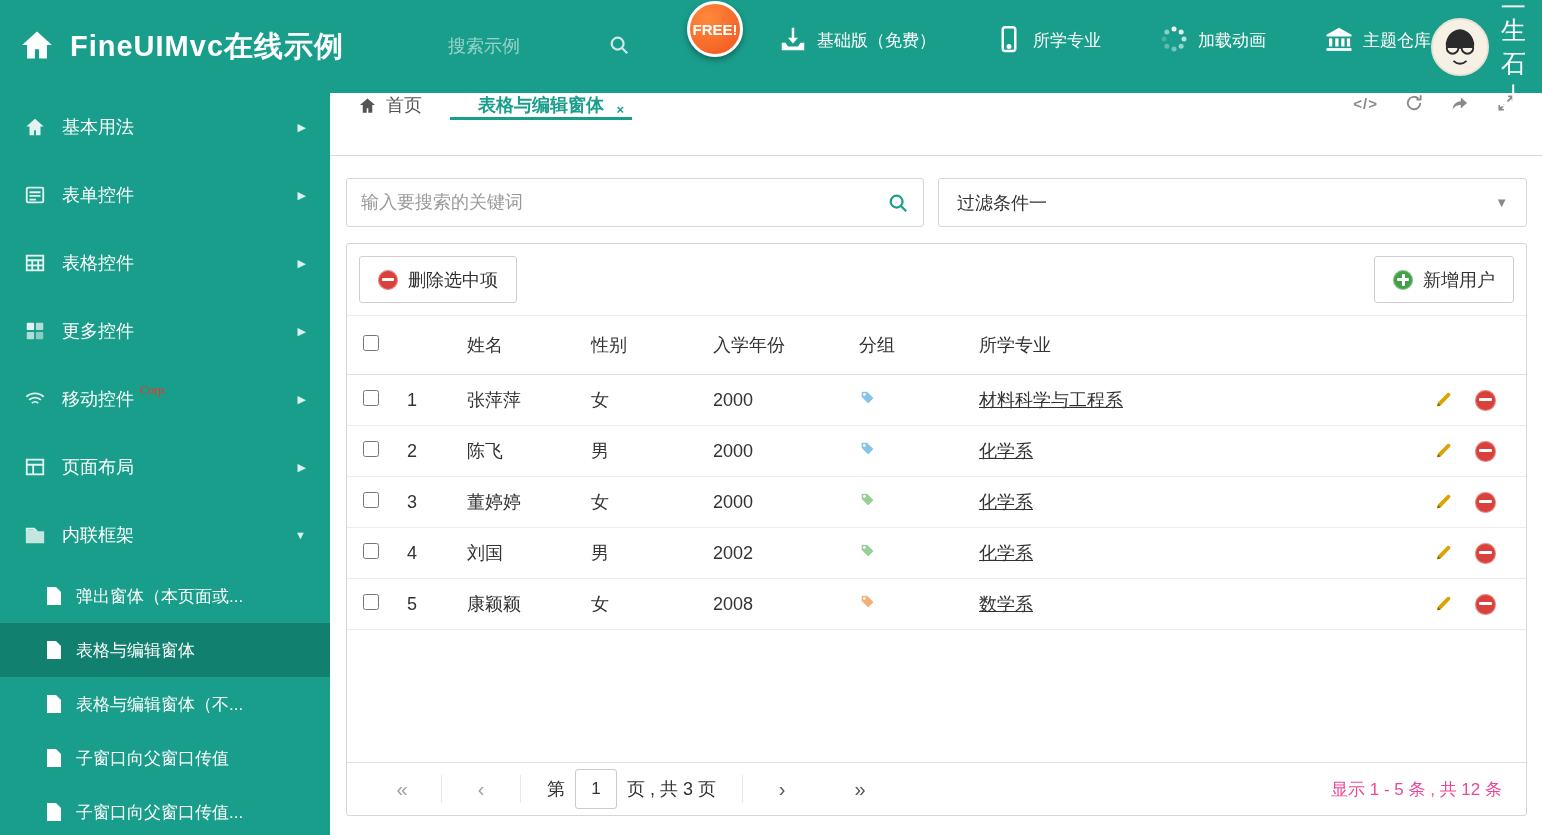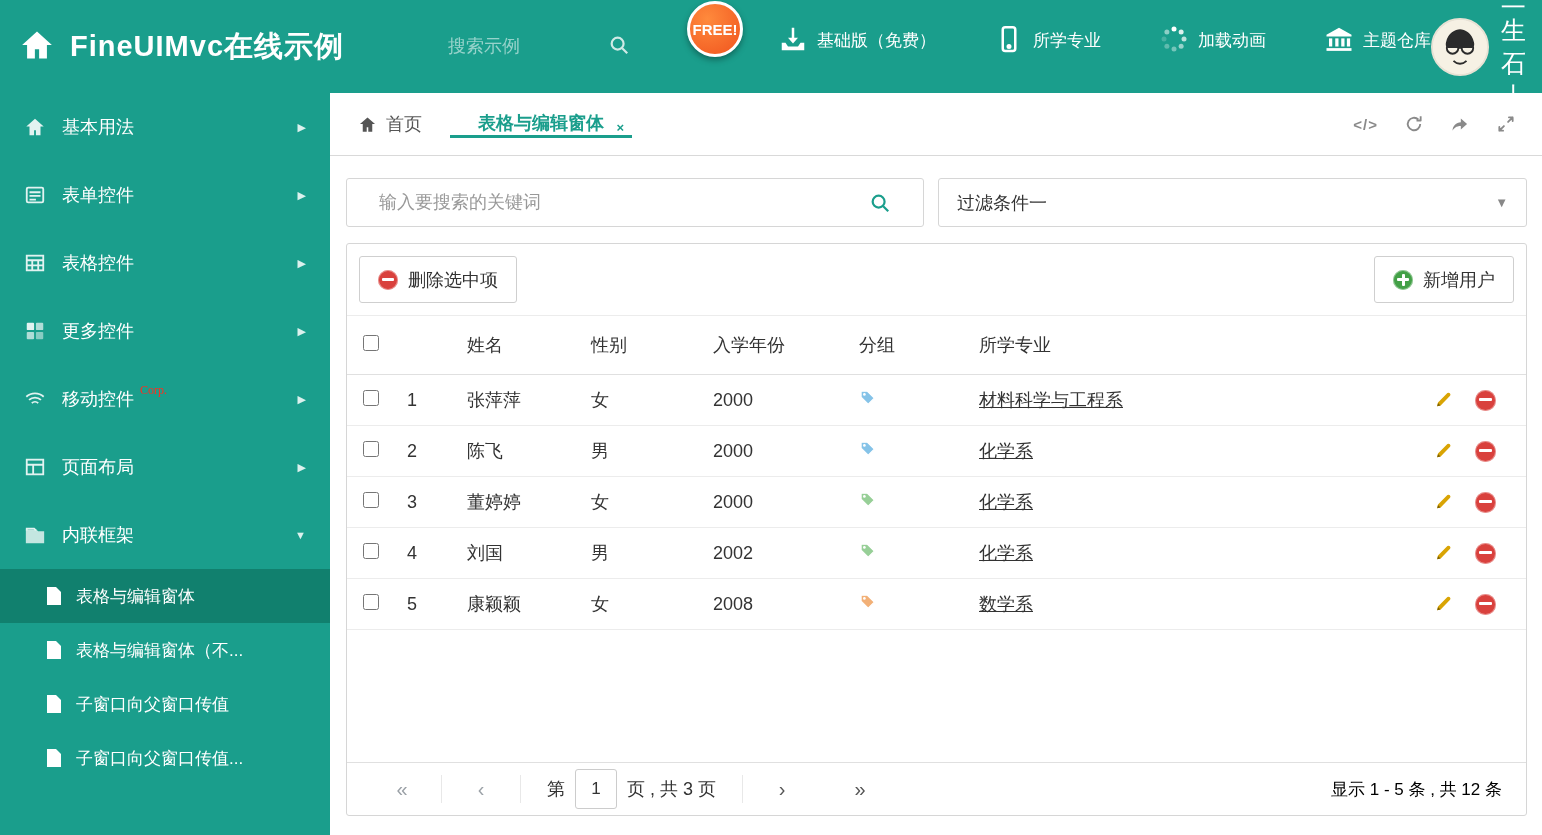--- a/index.html
+++ b/index.html
@@ -35,33 +35,33 @@
   .sb-item .sb-icon svg { width:22px; height:22px; }
   .sb-chevron { margin-left:auto; font-size:11px; color:rgba(255,255,255,.85); }
   .sb-badge { color:#FF2D1F; font-size:12px; margin-left:6px; align-self:flex-start; margin-top:18px;font-family:Liberation Serif, serif; }
   .sb-sub { height:54px; display:flex; align-items:center; padding-left:46px; font-size:17px; cursor:pointer; }
   .sb-sub .sb-file { width:16px; height:18px; margin-right:14px; flex:0 0 auto; }
   .sb-sub.active { background:#11806E; }
 
   .main { flex:1; display:flex; flex-direction:column; background:#fff; min-width:0; }
 
   
-  .tabbar { height:63px; border-bottom:1px solid #d9d9d9; display:flex; align-items:center; }
+  .tabbar { height:63px; border-bottom:1px solid #d9d9d9; display:flex; align-items:flex-start; }
   .tab { position:relative; display:flex; align-items:center; gap:9px; padding:0 28px; font-size:18px; color:#555; cursor:pointer; }
   .tab svg { width:19px; height:19px; }
   .tab.active { color:#1A9E8C; font-weight:bold; border-bottom:3px solid #1A9E8C; }
   .tab-close { position:absolute; top:9px; right:8px; font-size:13px; font-weight:bold; color:#1A9E8C; cursor:pointer; }
   .tab-tools { margin-left:auto; display:flex; align-items:center; gap:26px; padding-right:26px; color:#8a8a8a; }
   .tab-tools .ttool { cursor:pointer; display:flex; align-items:center; }
   .ttool-code { font-size:15px; font-weight:bold; letter-spacing:1px; }
   .tab-tools svg { width:20px; height:20px; }
 
   
   .filters { display:flex; gap:14px; padding:22px 15px 0 16px; }
-  .search-box { flex:0 0 578px; height:49px; border:1px solid #d6d6d6; border-radius:3px; display:flex; align-items:center; padding:0 32px; }
+  .search-box { flex:0 0 578px; height:49px; border:1px solid #d6d6d6; border-radius:3px; display:flex; align-items:center; padding:0 14px; }
   .search-box input { flex:1; border:none; outline:none; font-size:18px; color:#333; font-family:inherit; }
   .search-box input::placeholder { color:#999; }
   .search-box svg { width:22px; height:22px; }
   .filter-select { flex:1; height:49px; border:1px solid #d6d6d6; border-radius:3px; display:flex; align-items:center; padding:8px 18px; font-size:18px; color:#333; cursor:pointer;justify-content:center; }
   .filter-select .caret { margin-left:auto; color:#888; font-size:13px; }
 
   
   .panel { position:relative; margin:16px 15px 0 16px; border:1px solid #d6d6d6; border-radius:3px; height:573px; overflow:hidden; }
   .toolbar { display:flex; justify-content:space-between; align-items:center; padding:12px; border-bottom:1px solid #ececec; }
   .btn { display:flex; align-items:center; gap:10px; background:#fff; border:1px solid #cfcfcf; border-radius:3px; height:47px; padding:0 18px; font-size:18px; color:#333; cursor:pointer; font-family:inherit; }
@@ -88,21 +88,21 @@
   .row-del { width:21px; height:21px; cursor:pointer; }
 
   
   .pagination { position:absolute; left:0; right:0; bottom:0; height:53px; border-top:1px solid #e0e0e0; display:flex; align-items:center; padding:0 16px; font-size:18px; color:#333; }
   .pg { width:78px; text-align:center; font-size:20px; cursor:pointer; }
   .pg.dim { color:#9aa0a6; }
   .pg.on { color:#555; }
   .pg-sep { width:1px; height:28px; background:#e8e8e8; }
   .pg-group { display:flex; align-items:center; gap:10px; padding:0 26px; }
   .pg-input { width:42px; height:40px; border:1px solid #ccc; border-radius:3px; text-align:center; font-size:17px; color:#333; font-family:inherit; }
-  .pg-summary { margin-left:auto; font-size:17px; color:#000000; padding-right:8px; }
+  .pg-summary { margin-left:auto; font-size:17px; color:#ec4899; padding-right:8px; }
 </style>
 </head>
 <body>
 
 <div class="header">
   <div class="brand">
     <span>
       <svg viewBox="0 0 24 24">
           <path d="M12 2.5 1.5 12H5v9.5h5.5v-6.5h3v6.5H19V12h3.5z" fill="#fff"></path>
         </svg>
@@ -244,20 +244,26 @@
     </div>
     <div class="sb-item">
       <span class="sb-icon"><svg viewBox="0 0 24 24" fill="none" stroke="#fff" stroke-width="2" opacity=".92">
             <path d="M3 7h10l2 2h6v11H3z" fill="#fff" opacity=".85"></path>
             <path d="M3 7V5h8l2 2"></path>
           </svg></span>
       <span>内联框架</span>
       <span class="sb-chevron">▼</span>
     </div>
 
+    <div class="sb-sub">
+      <span class="sb-file"><svg viewBox="0 0 16 18">
+            <path d="M1 0h9l5 5v13H1z" fill="#fff"></path>
+          </svg></span>
+      <span>弹出窗体（本页面或...</span>
+    </div>
     <div class="sb-sub active">
       <span class="sb-file"><svg viewBox="0 0 16 18">
             <path d="M1 0h9l5 5v13H1z" fill="#fff"></path>
           </svg></span>
       <span>表格与编辑窗体</span>
     </div>
     <div class="sb-sub">
       <span class="sb-file"><svg viewBox="0 0 16 18">
             <path d="M1 0h9l5 5v13H1z" fill="#fff"></path>
           </svg></span>

